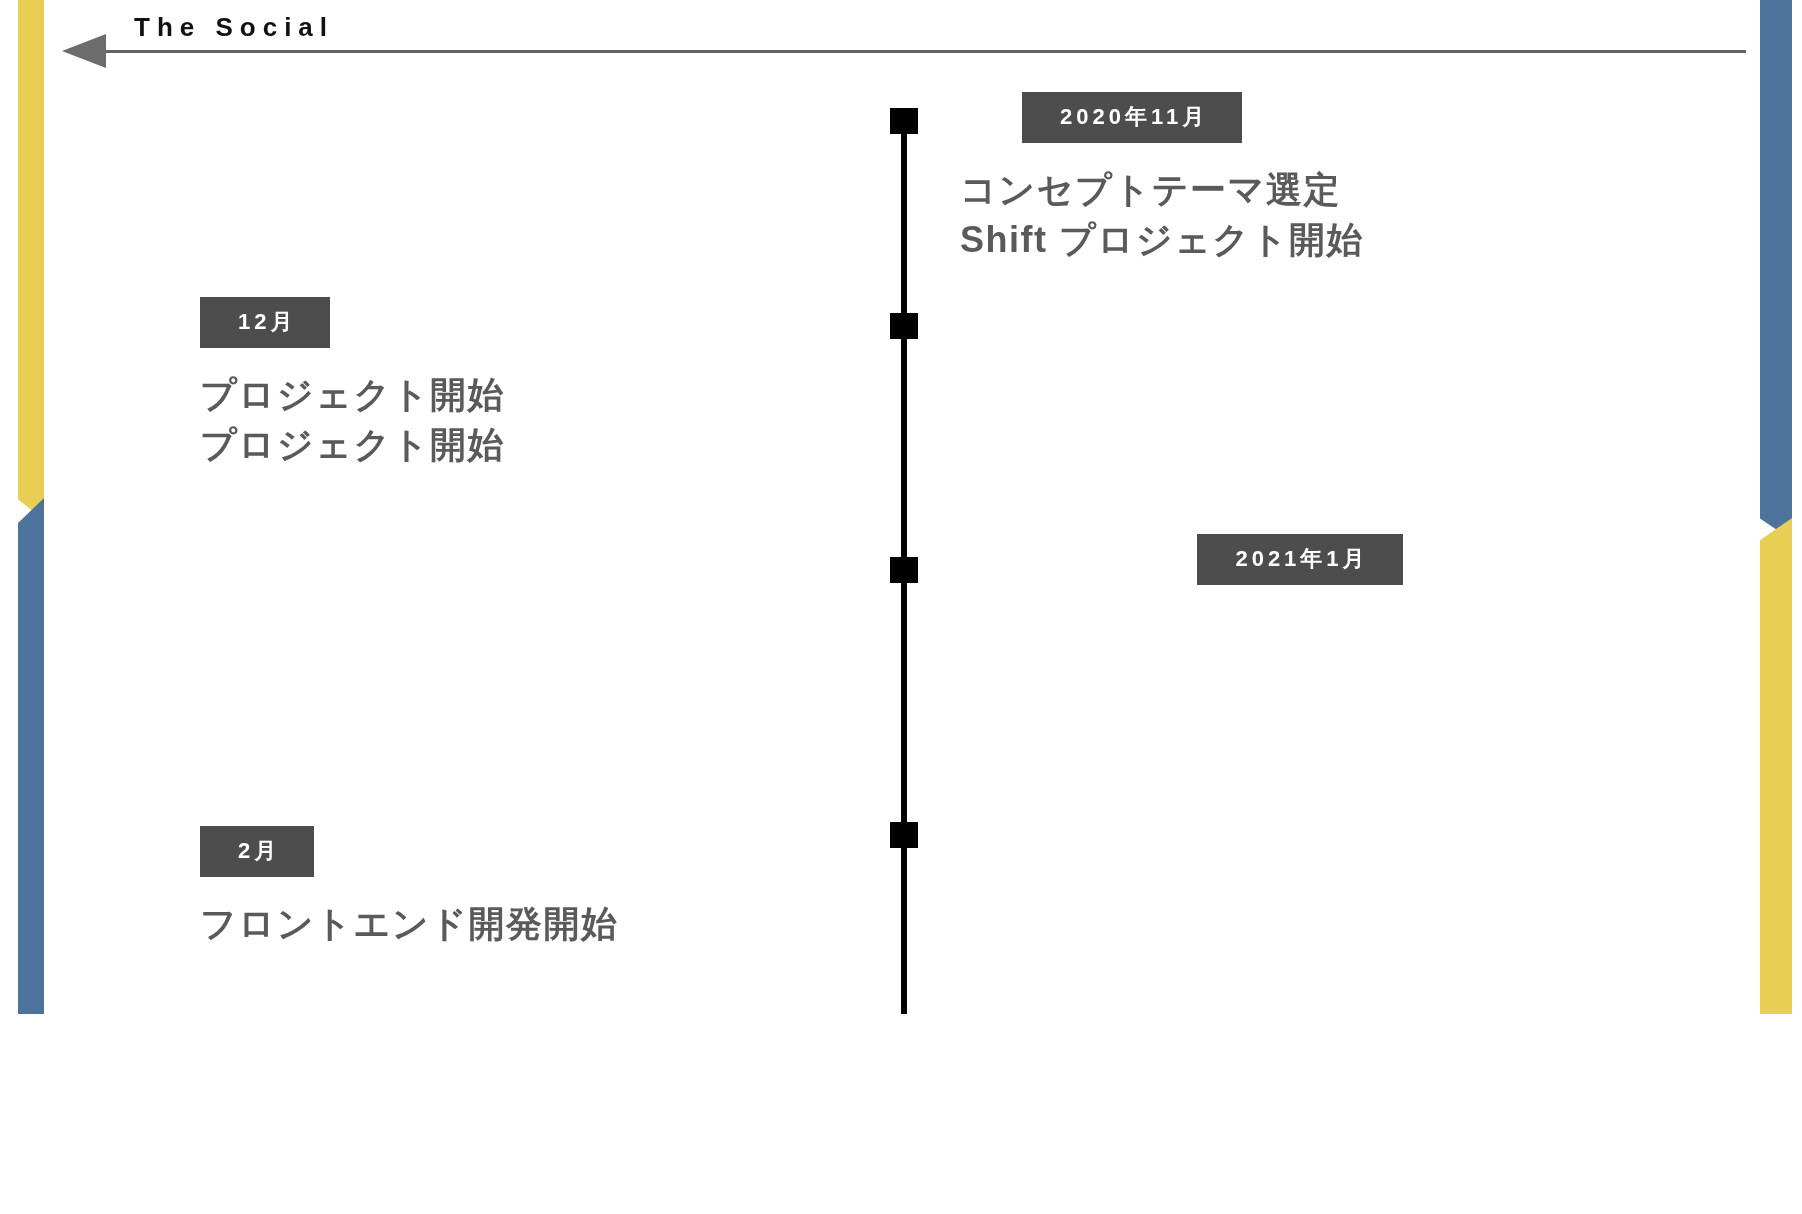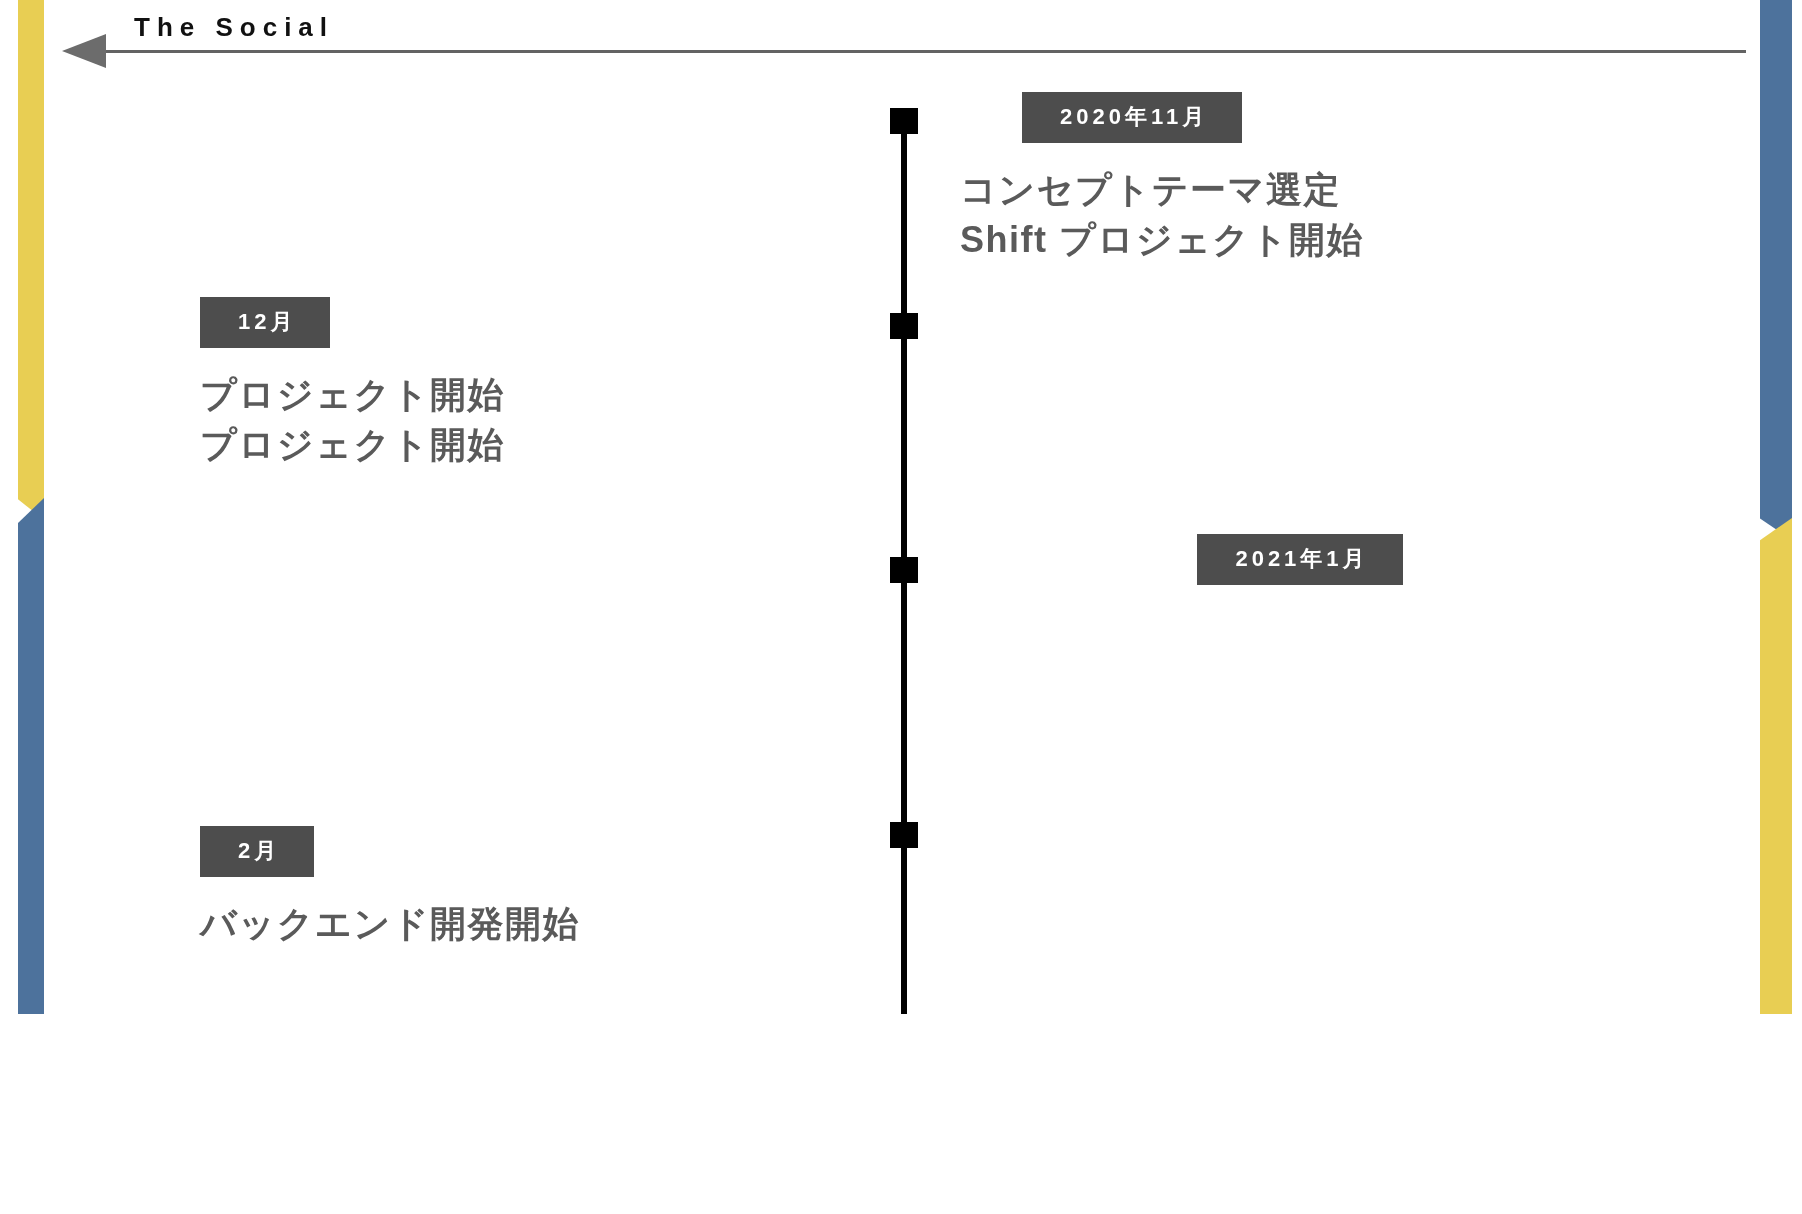--- a/index.html
+++ b/index.html
@@ -203,17 +203,17 @@
     <span class="badge-wrap">
       <span class="badge">2021年1月</span>
     </span>
   </div>
 
   <div class="milestone left ms-feb">
     <span class="badge-wrap">
       <span class="badge">2月</span>
     </span>
     <div class="desc">
-      <span class="line">バックエンド開発開始</span>
+      <span class="line">フロントエンド開発開始</span>
     </div>
   </div>
 
 </div>
 
 </body></html>

